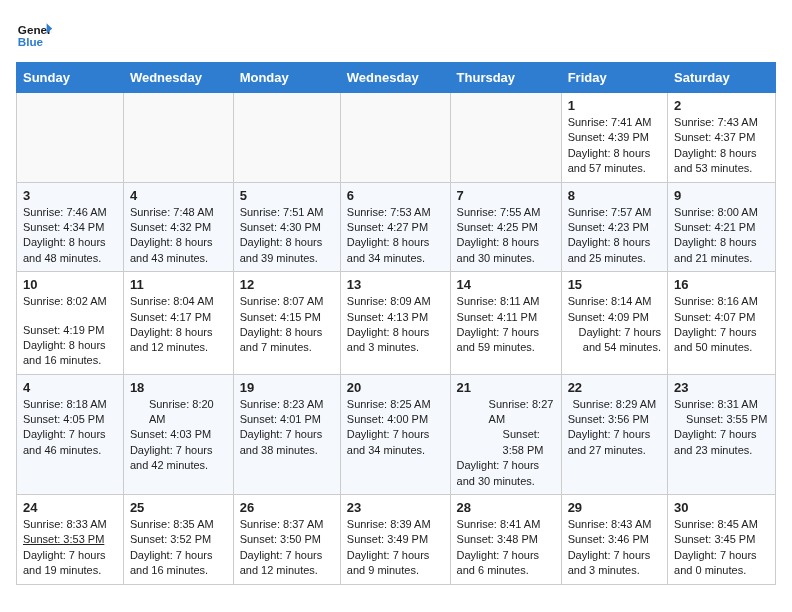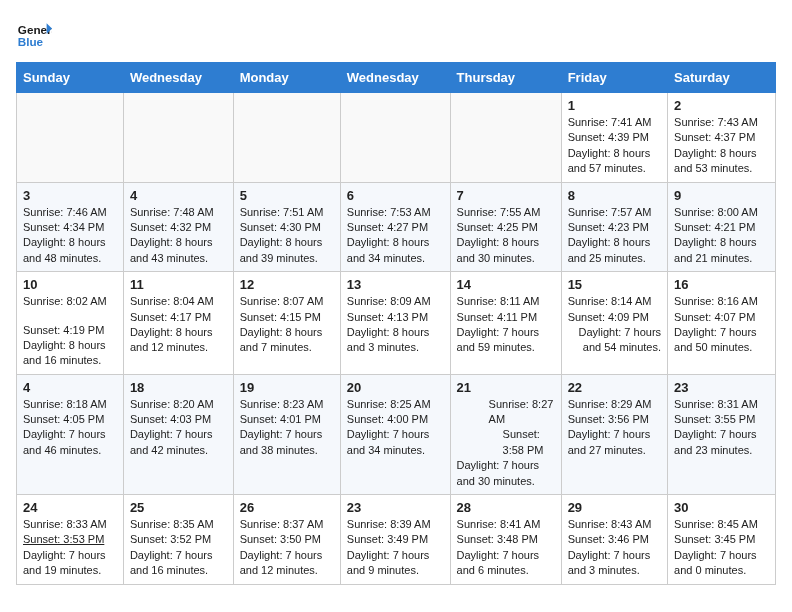--- a/index.html
+++ b/index.html
@@ -212,21 +212,21 @@
       </tr>
       <tr>
         <td>
           <span class="day-num">4</span>
           <div style="line-height: 1.4;">Sunrise: 8:18 AM</div>
           <div style="line-height: 1.4;">Sunset: 4:05 PM</div>
           <div style="line-height: 1.4;">Daylight: 7 hours and 46 minutes.</div>
         </td>
         <td>
           <span class="day-num">18</span>
-          <div style="line-height: 1.4;">Sunrise: 8:20 AM</div>
+          <div style="line-height: 1.4; margin-left: 19px;">Sunrise: 8:20 AM</div>
           <div style="line-height: 1.4;">Sunset: 4:03 PM</div>
           <div style="line-height: 1.4;">Daylight: 7 hours and 42 minutes.</div>
         </td>
         <td>
           <span class="day-num">19</span>
           <div style="line-height: 1.4;">Sunrise: 8:23 AM</div>
           <div style="line-height: 1.4;">Sunset: 4:01 PM</div>
           <div style="line-height: 1.4;">Daylight: 7 hours and 38 minutes.</div>
         </td>
         <td>
@@ -236,28 +236,28 @@
           <div style="line-height: 1.4;">Daylight: 7 hours and 34 minutes.</div>
         </td>
         <td>
           <span class="day-num">21</span>
           <div style="line-height: 1.4; margin-left: 32px;">Sunrise: 8:27 AM</div>
           <div style="line-height: 1.4; margin-left: 46px;">Sunset: 3:58 PM</div>
           <div style="line-height: 1.4;">Daylight: 7 hours and 30 minutes.</div>
         </td>
         <td>
           <span class="day-num">22</span>
-          <div style="line-height: 1.4;">Sunrise: 8:29 AM</div>
+          <div style="line-height: 1.4; text-align: center;">Sunrise: 8:29 AM</div>
           <div style="line-height: 1.4;">Sunset: 3:56 PM</div>
           <div style="line-height: 1.4;">Daylight: 7 hours and 27 minutes.</div>
         </td>
         <td>
           <span class="day-num">23</span>
           <div style="line-height: 1.4;">Sunrise: 8:31 AM</div>
-          <div style="line-height: 1.4;">Sunset: 3:55 PM</div>
+          <div style="line-height: 1.4; margin-left: 12px;">Sunset: 3:55 PM</div>
           <div style="line-height: 1.4;">Daylight: 7 hours and 23 minutes.</div>
         </td>
       </tr>
       <tr>
         <td>
           <span class="day-num">24</span>
           <div style="line-height: 1.4;">Sunrise: 8:33 AM</div>
           <div style="line-height: 1.4; text-decoration: underline;">Sunset: 3:53 PM</div>
           <div style="line-height: 1.4;">Daylight: 7 hours and 19 minutes.</div>
         </td>

